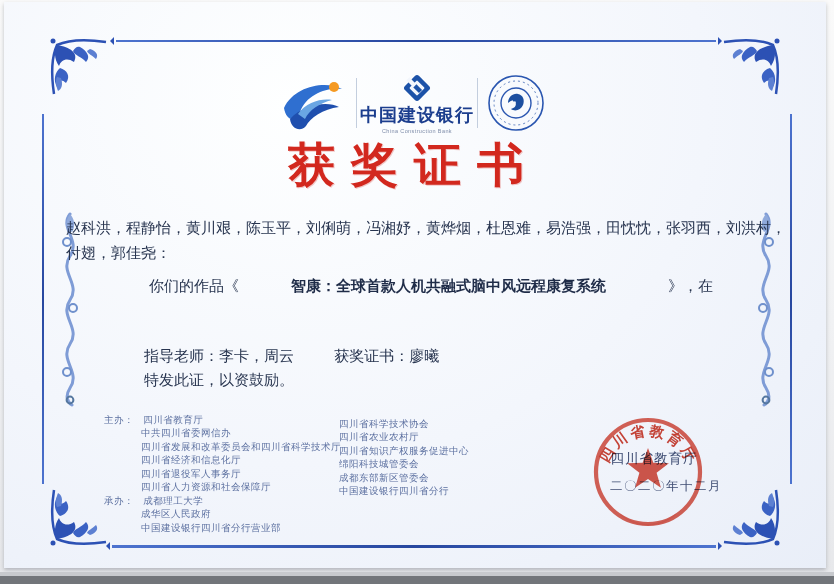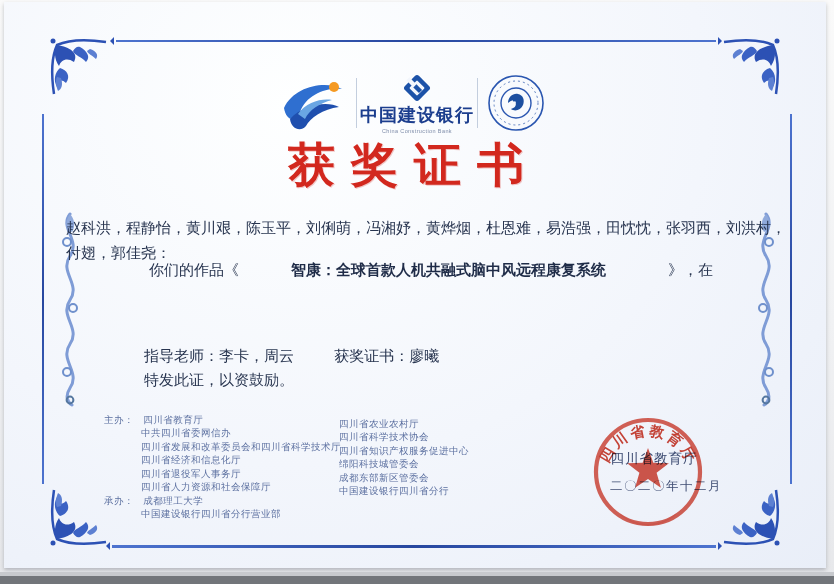--- a/index.html
+++ b/index.html
@@ -46,21 +46,21 @@
   .ccb-name-en{font-size:5.5px;color:#7d8ba8;letter-spacing:.4px;white-space:nowrap;margin-top:1px;}
 
   
   .cert-title{
     position:absolute;left:252px;top:132px;width:300px;text-align:center;
     font-family:"Liberation Serif", serif;font-weight:700;font-size:47px;
     letter-spacing:16px;text-indent:16px;color:#d2281e;
     text-shadow:1px 1px 0 rgba(210,40,30,.25);
   }
   .recipients{position:absolute;left:62px;top:213px;width:736px;font-size:15px;line-height:25px;color:#27344f;}
-  .work-line{position:absolute;left:145px;top:259px;width:650px;font-size:15px;color:#27344f;display:flex;white-space:nowrap;align-items:center;}
+  .work-line{position:absolute;left:145px;top:275px;width:650px;font-size:15px;color:#27344f;display:flex;white-space:nowrap;align-items:center;}
   .project-name{font-weight:bold;margin-left:52px;color:#1f2c48;}
   .work-outro{margin-left:62px;}
   .award-line{position:absolute;left:95px;top:308px;width:700px;font-size:15.5px;color:#27344f;white-space:nowrap;}
   .award-level{font-size:21px;font-weight:bold;color:#16181c;margin-left:58px;letter-spacing:8px;}
   .award-level2{font-size:21px;font-weight:bold;color:#bf3526;}
   .credits-line{position:absolute;left:140px;top:345px;width:600px;font-size:15px;color:#27344f;white-space:nowrap;}
   .leader{margin-left:36px;}
   .issue-line{position:absolute;left:140px;top:369px;font-size:15px;color:#27344f;}
 
   
@@ -204,33 +204,34 @@
         <span>四川省教育厅</span>
       </div>
       <div class="org-indent">中共四川省委网信办</div>
       <div class="org-indent">四川省发展和改革委员会和四川省科学技术厅</div>
       <div class="org-indent">四川省经济和信息化厅</div>
       <div class="org-indent">四川省退役军人事务厅</div>
       <div class="org-indent">四川省人力资源和社会保障厅</div>
     </div>
 
     <div class="org org-right">
+      <div>四川省科学技术协会</div>
       <div>四川省农业农村厅</div>
-      <div>四川省科学技术协会</div>
       <div>四川省知识产权服务促进中心</div>
       <div>绵阳科技城管委会</div>
       <div>成都东部新区管委会</div>
       <div>中国建设银行四川省分行</div>
     </div>
 
     <div class="org org-undertake">
       <div>
         <span class="org-label">承办：</span>
         <span>成都理工大学</span>
       </div>
+      <div class="org-indent">成华区人民政府</div>
       <div class="org-indent">中国建设银行四川省分行营业部</div>
     </div>
 
     <div class="seal-issuer">四川省教育厅</div>
     <div class="seal-date">二〇二〇年十二月</div>
     <svg class="seal-svg" width="116" height="122" viewBox="0 0 116 122">
       <defs>
         <path id="arcT" d="M16,68 A42,42 0 0 1 100,68" fill="none"></path>
       </defs>
       <circle cx="58" cy="62" r="52" fill="none" stroke="#d54333" stroke-width="4.2" opacity="0.9"></circle>

